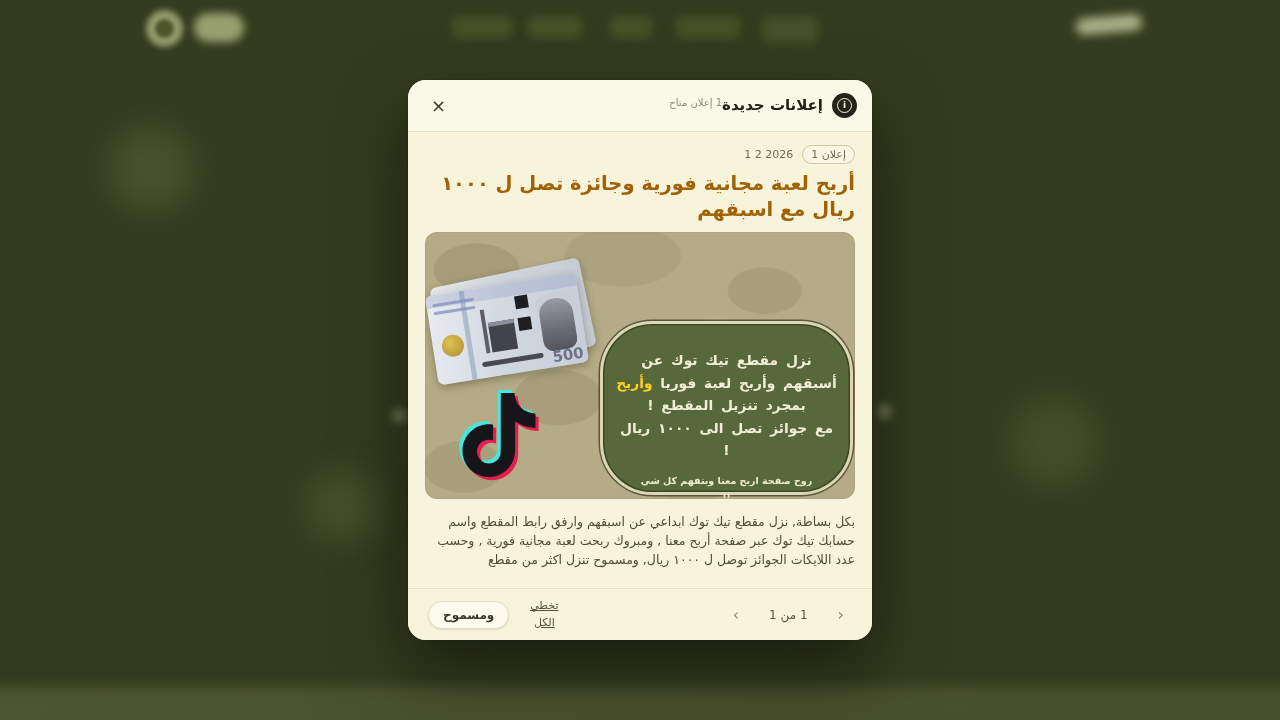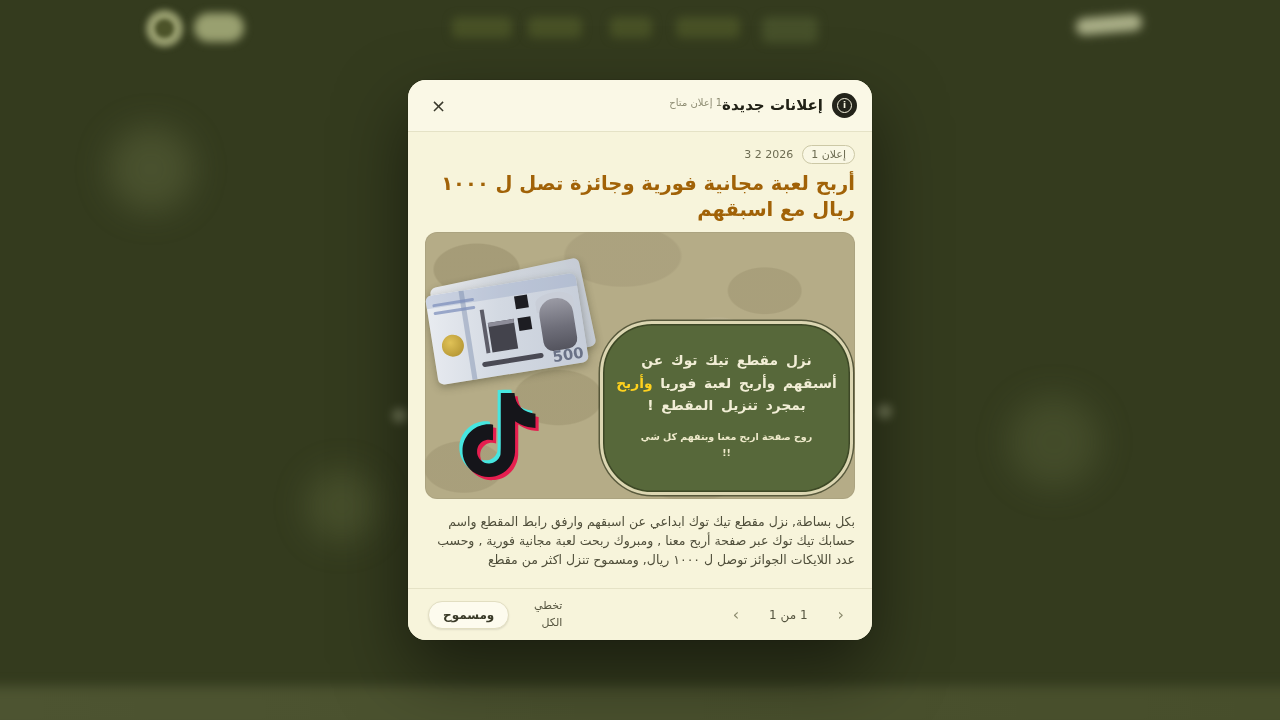--- a/index.html
+++ b/index.html
@@ -139,22 +139,22 @@
              margin-top:13px; }
 
   
   .modal-footer { flex:0 0 52px; direction:ltr; display:flex; align-items:center;
                   padding:0 24px 0 20px; gap:17px; border-top:1px solid #e5e2c6;
                   background:#f7f4db; border-radius:0 0 18px 18px; }
   .btn-close { font-family:inherit; font-size:12px; font-weight:bold; color:#3a3a28;
                background:#fdfbee; border:1px solid #e2dec1; border-radius:15px;
                padding:6px 14px; cursor:pointer; box-shadow:0 1px 2px rgba(0,0,0,.10);
                direction:rtl; }
-  .skip-link { width:36px; font-size:11px; color:#55543f; 
-               direction:rtl; text-align:right; line-height:1.5; cursor:pointer; }
+  .skip-link { width:36px; font-size:11px; color:#55543f; text-decoration:underline;
+               direction:rtl; text-align:center; line-height:1.5; cursor:pointer; }
   .ftr-spacer { flex:1; }
   .pager { display:flex; align-items:center; gap:26px; }
   .pager .chev { font-size:16px; color:#8b8a6d; cursor:pointer; padding:2px 4px;
                  line-height:1; user-select:none; }
   .pager .count { font-size:12px; color:#55543f; direction:rtl; }
 </style>
 </head>
 <body>
 
 <div class="stage">
@@ -186,21 +186,21 @@
         <span class="hdr-sub">1 إعلان متاح</span>
       </div>
       <div class="hdr-spacer"></div>
       <span class="hdr-close">×</span>
     </div>
 
     <div class="modal-body">
 
       <div class="meta-row">
         <span class="meta-badge">إعلان 1</span>
-        <span class="meta-date">3 2 2026</span>
+        <span class="meta-date">1 2 2026</span>
       </div>
 
       <h1 class="ad-title">أربح لعبة مجانية فورية وجائزة تصل ل ١٠٠٠ ريال مع اسبقهم</h1>
 
       <div class="ad-image">
         <div class="camo"></div>
 
         <div class="note back"></div>
         <div class="note front">
           <div class="topband"></div>
@@ -221,20 +221,21 @@
         <svg class="tiktok" viewBox="0 0 24 24" aria-hidden="true">
           <path fill="#46e6e0" transform="translate(-0.9,-0.9)" d="M12.525.02c1.31-.02 2.61-.01 3.91-.02.08 1.53.63 3.09 1.75 4.17 1.12 1.11 2.7 1.62 4.24 1.79v4.03c-1.44-.05-2.89-.35-4.2-.97-.57-.26-1.1-.59-1.62-.93-.01 2.92.01 5.84-.02 8.75-.08 1.4-.54 2.79-1.35 3.94-1.31 1.92-3.58 3.17-5.91 3.21-1.43.08-2.86-.31-4.08-1.03-2.02-1.19-3.44-3.37-3.65-5.71-.02-.5-.03-1-.01-1.49.18-1.9 1.12-3.72 2.58-4.96 1.66-1.44 3.98-2.13 6.15-1.72.02 1.48-.04 2.96-.04 4.44-.99-.32-2.15-.23-3.02.37-.63.41-1.11 1.04-1.36 1.75-.21.51-.15 1.07-.14 1.61.24 1.64 1.82 3.02 3.5 2.87 1.12-.01 2.19-.66 2.77-1.61.19-.33.4-.67.41-1.06.1-1.79.06-3.57.07-5.36.01-4.03-.01-8.05.02-12.07z"></path>
           <path fill="#e61e4f" transform="translate(0.9,0.9)" d="M12.525.02c1.31-.02 2.61-.01 3.91-.02.08 1.53.63 3.09 1.75 4.17 1.12 1.11 2.7 1.62 4.24 1.79v4.03c-1.44-.05-2.89-.35-4.2-.97-.57-.26-1.1-.59-1.62-.93-.01 2.92.01 5.84-.02 8.75-.08 1.4-.54 2.79-1.35 3.94-1.31 1.92-3.58 3.17-5.91 3.21-1.43.08-2.86-.31-4.08-1.03-2.02-1.19-3.44-3.37-3.65-5.71-.02-.5-.03-1-.01-1.49.18-1.9 1.12-3.72 2.58-4.96 1.66-1.44 3.98-2.13 6.15-1.72.02 1.48-.04 2.96-.04 4.44-.99-.32-2.15-.23-3.02.37-.63.41-1.11 1.04-1.36 1.75-.21.51-.15 1.07-.14 1.61.24 1.64 1.82 3.02 3.5 2.87 1.12-.01 2.19-.66 2.77-1.61.19-.33.4-.67.41-1.06.1-1.79.06-3.57.07-5.36.01-4.03-.01-8.05.02-12.07z"></path>
           <path fill="#15151a" d="M12.525.02c1.31-.02 2.61-.01 3.91-.02.08 1.53.63 3.09 1.75 4.17 1.12 1.11 2.7 1.62 4.24 1.79v4.03c-1.44-.05-2.89-.35-4.2-.97-.57-.26-1.1-.59-1.62-.93-.01 2.92.01 5.84-.02 8.75-.08 1.4-.54 2.79-1.35 3.94-1.31 1.92-3.58 3.17-5.91 3.21-1.43.08-2.86-.31-4.08-1.03-2.02-1.19-3.44-3.37-3.65-5.71-.02-.5-.03-1-.01-1.49.18-1.9 1.12-3.72 2.58-4.96 1.66-1.44 3.98-2.13 6.15-1.72.02 1.48-.04 2.96-.04 4.44-.99-.32-2.15-.23-3.02.37-.63.41-1.11 1.04-1.36 1.75-.21.51-.15 1.07-.14 1.61.24 1.64 1.82 3.02 3.5 2.87 1.12-.01 2.19-.66 2.77-1.61.19-.33.4-.67.41-1.06.1-1.79.06-3.57.07-5.36.01-4.03-.01-8.05.02-12.07z"></path>
         </svg>
 
 
         <div class="bubble bubble-main">
           <div class="main-text">
             <span>نزل مقطع تيك توك عن أسبقهم وأربح لعبة فوريا </span><span class="hl">وأربح</span><span> بمجرد تنزيل المقطع !</span>
+            <div>مع جوائز تصل الى ١٠٠٠ ريال !</div>
           </div>
           <div class="foot-text">روح صفحة اربح معنا وبتفهم كل شي !!</div>
         </div>
       </div>
 
       <p class="ad-desc">بكل بساطة, نزل مقطع تيك توك ابداعي عن اسبقهم وارفق رابط المقطع واسم حسابك تيك توك عبر صفحة أربح معنا , ومبروك ربحت لعبة مجانية فورية , وحسب عدد اللايكات الجوائز توصل ل ١٠٠٠ ريال, ومسموح تنزل اكثر من مقطع</p>
     </div>
 
     <div class="modal-footer">
       <button class="btn-close">ومسموح</button>

